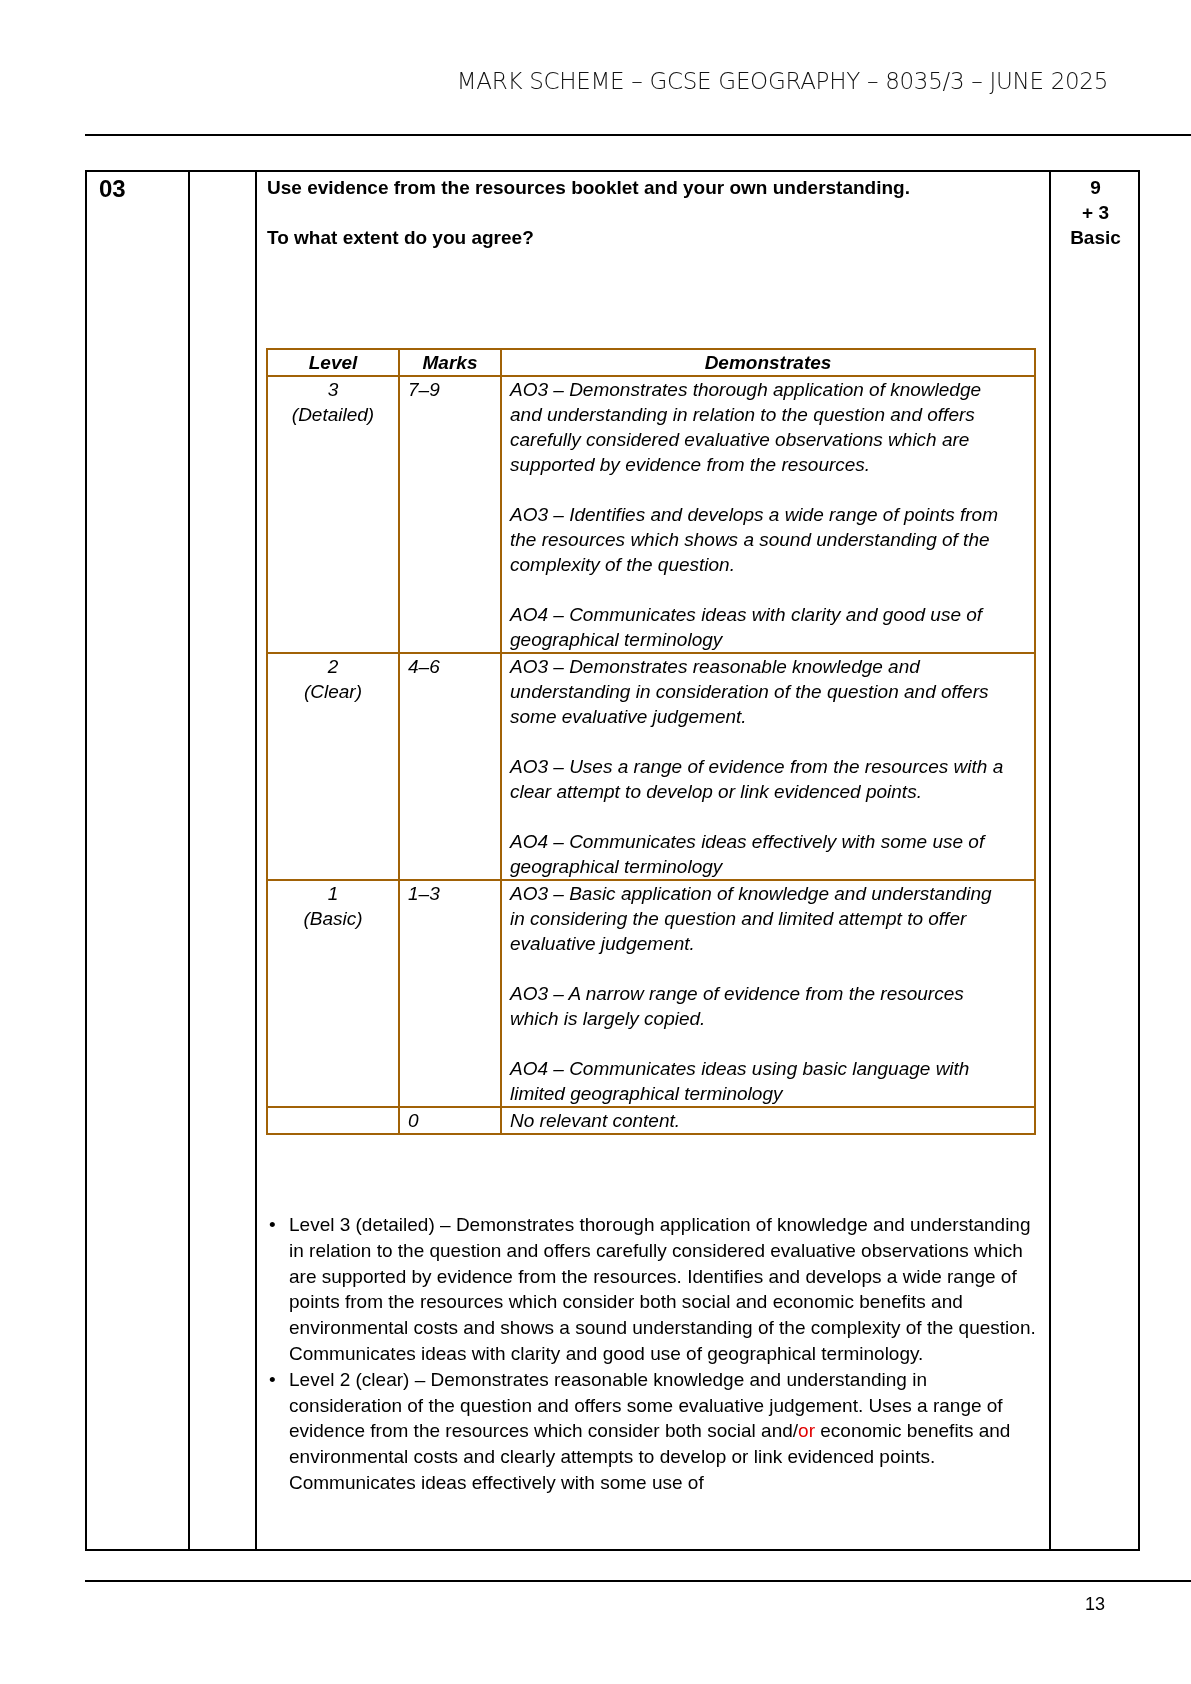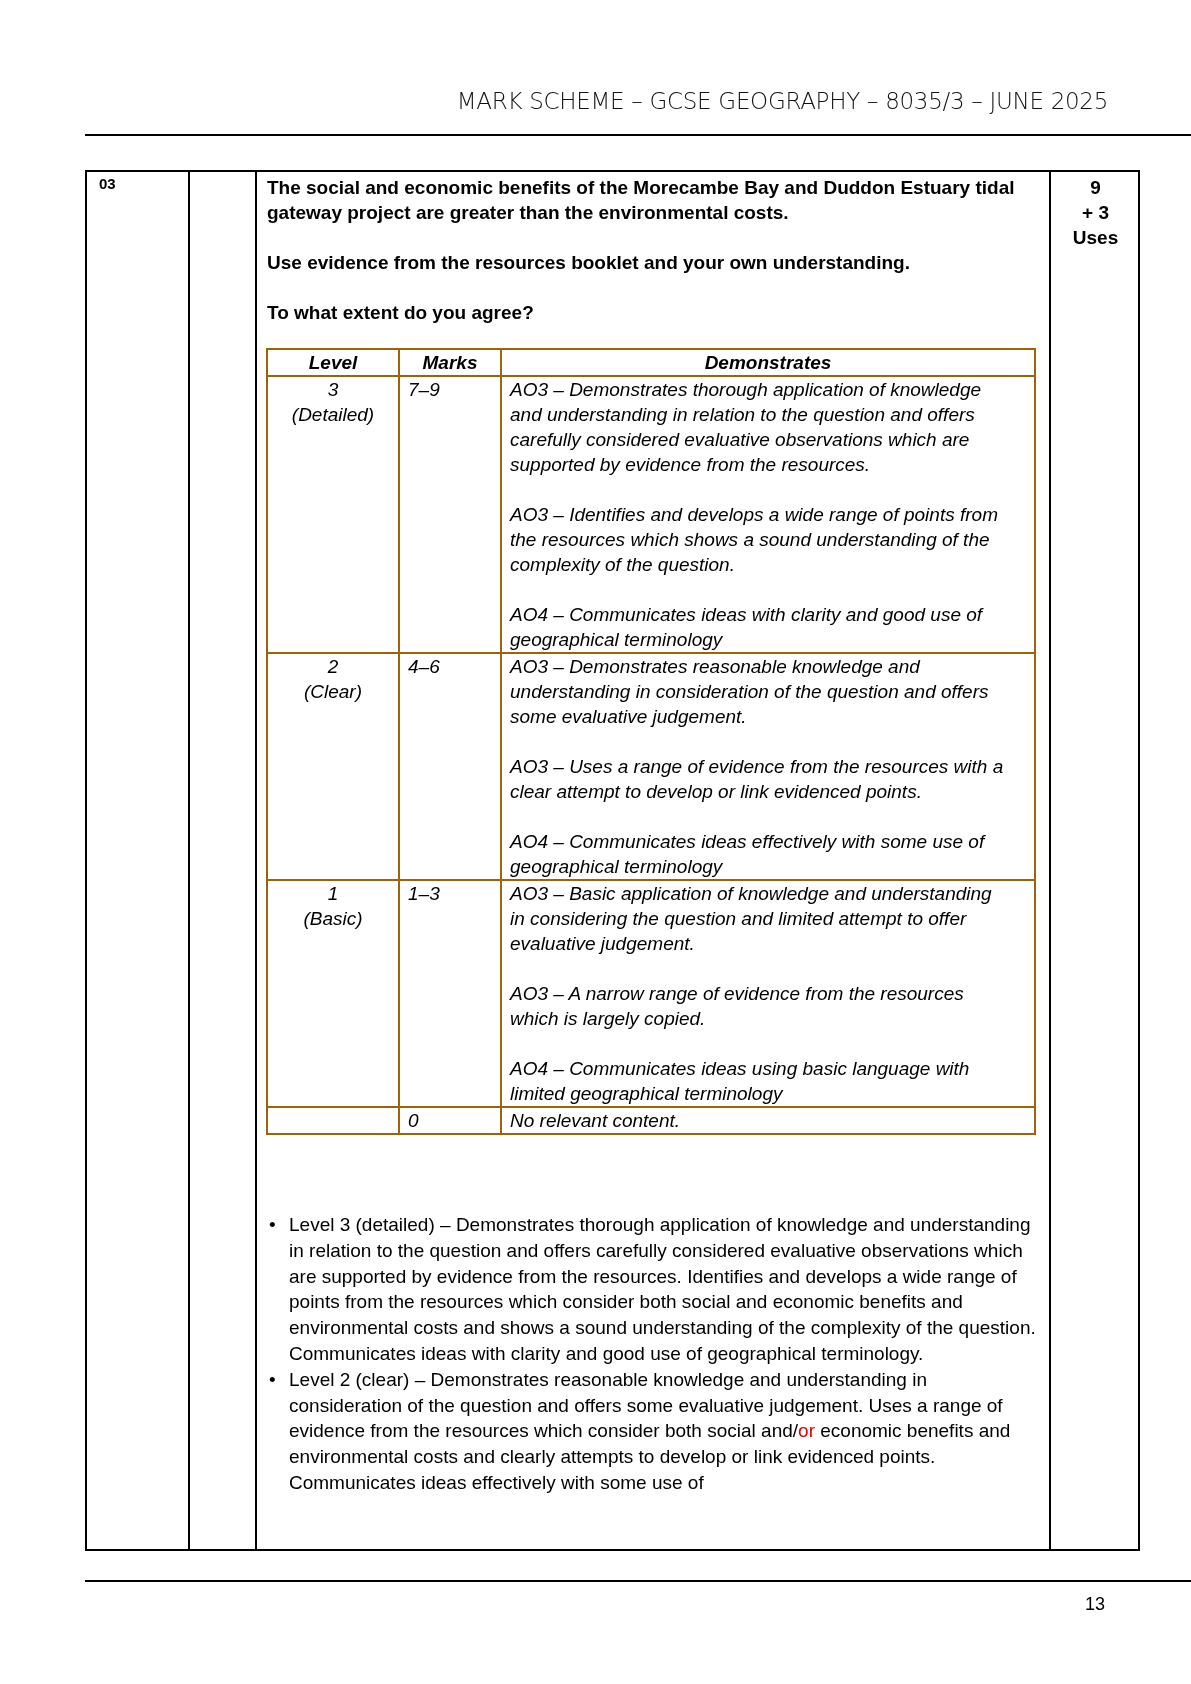--- a/index.html
+++ b/index.html
@@ -1,27 +1,27 @@
 <!DOCTYPE html>
 <html><head>
 <meta charset="utf-8">
 <style>
   html, body { margin: 0; padding: 0; background: #ffffff; }
   body { width: 1191px; height: 1684px; position: relative; overflow: hidden; color: #000; font-family: "Liberation Sans", sans-serif; }
-  .header-title { position: absolute; top: 68px; right: 83px; font-family: "DejaVu Sans", sans-serif; font-weight: 300; font-size: 23px; letter-spacing: -0.3px; color: #111; margin-top: 20px; }
+  .header-title { position: absolute; top: 68px; right: 83px; font-family: "DejaVu Sans", sans-serif; font-weight: 300; font-size: 23px; letter-spacing: -0.3px; color: #111; }
   .rule { position: absolute; left: 85px; right: 0; height: 2px; background: #000; }
   .rule.top { top: 134px; }
   .rule.bottom { top: 1580px; }
   .page-num { position: absolute; top: 1594px; left: 1085px; font-size: 18px; }
 
   .outer { position: absolute; left: 85px; top: 170px; width: 1055px; height: 1381px; border: 2px solid #000; box-sizing: border-box; }
   .col-line { position: absolute; top: 0; bottom: 0; width: 2px; background: #000; }
   .c1 { left: 101px; } .c2 { left: 168px; } .c3 { left: 962px; }
 
-  .qnum { position: absolute; left: 12px; top: 3px; font-weight: bold; font-size: 15px; }
+  .qnum { position: absolute; left: 12px; top: 3px; font-weight: bold; font-size: 24px; }
   .marks { position: absolute; left: 964px; width: 89px; top: 3px; text-align: center; font-weight: bold; font-size: 19px; line-height: 25px; }
   .question { position: absolute; left: 180px; top: 3px; width: 770px; font-weight: bold; font-size: 19px; line-height: 25px; }
   .question p { margin: 0 0 25px 0; }
 
   .inner { position: absolute; left: 179px; top: 176px; width: 770px; border-collapse: collapse; font-size: 19px; }
   .inner td, .inner th { border: 2px solid #a16207; vertical-align: top; padding: 0 8px; line-height: 25px; font-style: italic; }
   .inner th { font-weight: bold; text-align: center; height: 24px; }
   .inner td.lvl { width: 114px; text-align: center; }
   .inner td.mk { width: 84px; }
   .inner td.desc p { margin: 0 15px 25px 0; }
@@ -40,29 +40,28 @@
 <div class="rule top"></div>
 
 <div class="outer">
   <div class="col-line c1"></div>
   <div class="col-line c2"></div>
   <div class="col-line c3"></div>
 
   <div class="qnum">03</div>
 
   <div class="question">
-    <p>The social and economic benefits of the Morecambe Bay and Duddon Estuary tidal gateway project are greater than the environmental costs.</p>
     <p>Use evidence from the resources booklet and your own understanding.</p>
     <p>To what extent do you agree?</p>
   </div>
 
   <div class="marks">
     <div>9</div>
     <div>+ 3</div>
-    <div>Uses</div>
+    <div>Basic</div>
   </div>
 
   <table class="inner">
     <tbody>
         <tr>
       <th>Level</th>
       <th>Marks</th>
       <th>Demonstrates</th>
     </tr>
     <tr>

